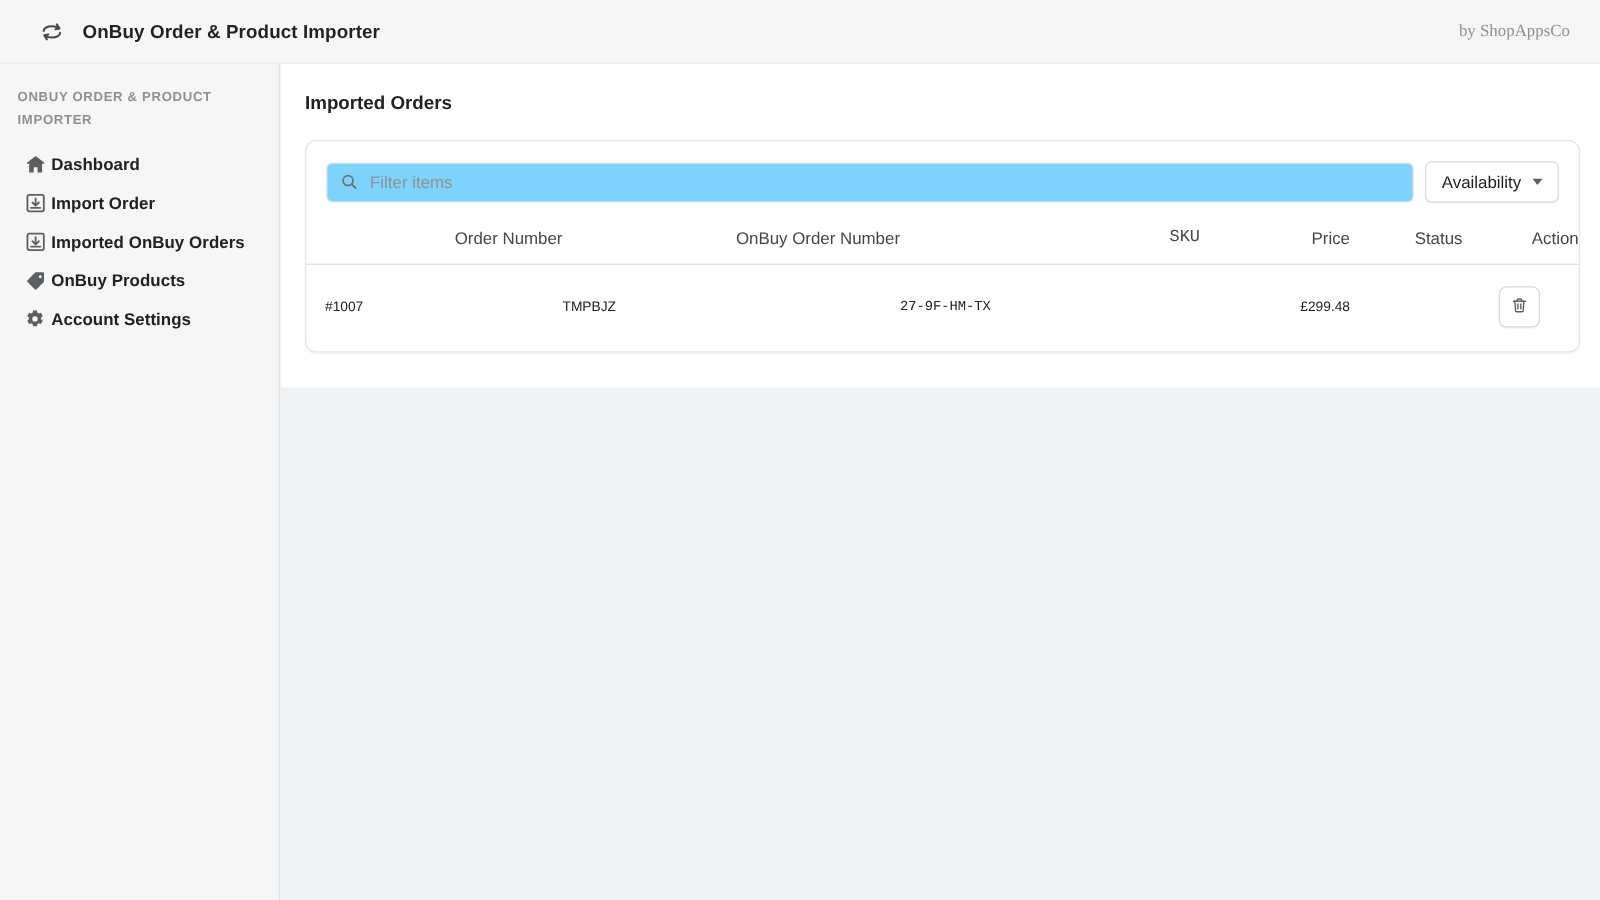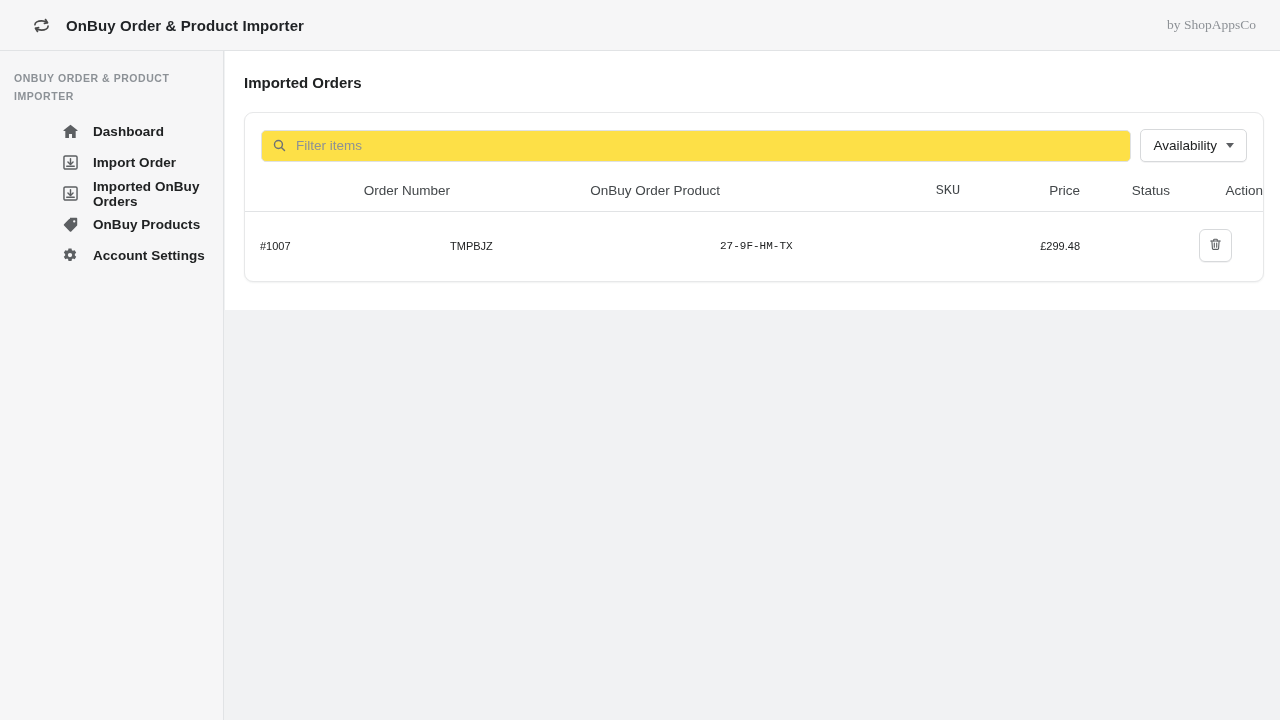--- a/index.html
+++ b/index.html
@@ -44,24 +44,23 @@
     border-right: 1px solid #e1e3e5;
     padding-top: 18px;
   }
   .side-heading {
     font-size: 10.5px; font-weight: 700; color: #8c9196;
     letter-spacing: .55px; line-height: 18px;
     padding: 0 16px 0 14px; margin-bottom: 11px;
     text-transform: uppercase;
   }
   .nav-item {
-    display: flex; align-items: center; gap: 13px;
+    display: flex; align-items: center; gap: 3px;
     height: 31px; padding-left: 18px;
     cursor: pointer;
-    margin-left: 42px;
   }
   .nav-icon {
     width: 20px; height: 20px;
     display: flex; align-items: center; justify-content: center;
     color: #5c5f62; flex: 0 0 20px;
   }
   .nav-label {
     font-size: 13.5px; font-weight: 600; color: #202223;
     letter-spacing: .05px;
   }
@@ -88,21 +87,21 @@
   }
 
   .filter-row {
     display: flex; align-items: center; gap: 9px;
     padding: 16px 16px 14px 16px;
   }
   .search-wrap {
     flex: 1 1 auto;
     display: flex; align-items: center; gap: 9px;
     height: 32px;
-    background: #fde047;
+    background: #7dd3fc;
     border: 1px solid #dfe1e3;
     border-radius: 5px;
     padding: 0 10px;
   }
   .search-icon { color: #6d7175; display: flex; align-items: center; }
   .search-input {
     border: 0; outline: none; background: transparent;
     font-family: "Liberation Sans", sans-serif;
     font-size: 13.5px; color: #202223;
     width: 100%; height: 100%; padding: 0;
@@ -248,21 +247,21 @@
       <div class="availability-btn">
         <span>Availability</span>
         <span class="caret"></span>
       </div>
     </div>
 
     <table class="orders">
       <thead>
         <tr>
           <th class="col-order">Order Number</th>
-          <th class="col-onbuy">OnBuy Order Product</th>
+          <th class="col-onbuy">OnBuy Order Number</th>
           <th class="col-sku">SKU</th>
           <th class="col-price">Price</th>
           <th class="col-status">Status</th>
           <th class="col-action">Action</th>
         </tr>
       </thead>
       <tbody>
         <tr>
           <td class="col-order">#1007</td>
           <td class="col-onbuy">TMPBJZ</td>

